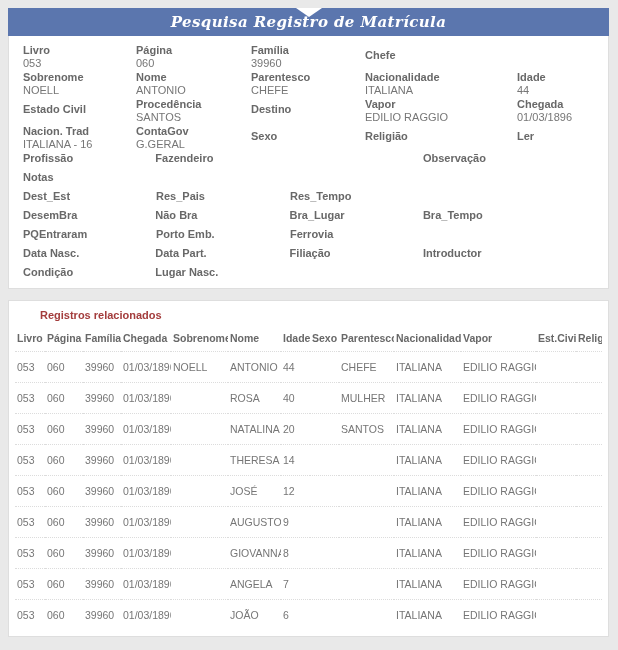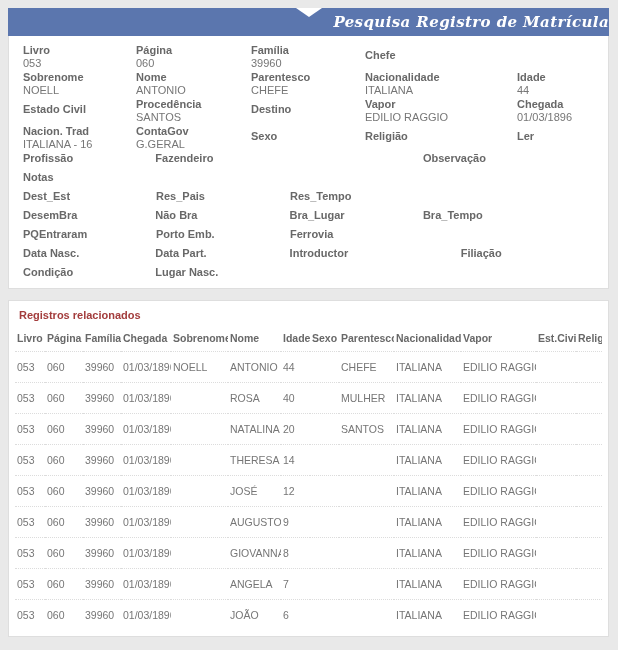--- a/index.html
+++ b/index.html
@@ -12,21 +12,21 @@
   }
   .wrap { position: absolute; left: 8px; top: 8px; width: 601px; }
 
   
   .header {
     height: 28px;
     background: #5b76ae;
     position: relative;
     display: flex;
     align-items: center;
-    justify-content: flex-end;
+    justify-content: center;
   }
   .notch {
     position: absolute;
     top: 0; left: 50%;
     transform: translateX(-50%);
     width: 0; height: 0;
     border-left: 13px solid transparent;
     border-right: 13px solid transparent;
     border-top: 9px solid #ffffff;
   }
@@ -71,21 +71,21 @@
   .related-panel {
     margin-top: 11px;
     background: #ffffff;
     border: 1px solid #dedede;
     width: 601px;
     padding: 8px 6px 6px 6px;
   }
   .related-title {
     font-size: 11px; font-weight: bold;
     color: #a33c3c;
-    margin-left: 4px;
+    margin-left: 25px;
   }
   table.related {
     border-collapse: collapse;
     table-layout: fixed;
     width: 100%;
     margin-top: 4px;
   }
   table.related th {
     text-align: left;
     font-size: 10.5px;
@@ -276,25 +276,25 @@
           <div class="flabel"></div>
         </div>
   </div>
       <div class="form-row single">
     <div class="fcell c0">
           <div class="flabel">Data Nasc.</div>
         </div>
     <div class="fcell c1">
           <div class="flabel">Data Part.</div>
         </div>
+    <div class="fcell c2">
+          <div class="flabel">Filiação</div>
+        </div>
     <div class="fcell c3">
           <div class="flabel">Introductor</div>
-        </div>
-    <div class="fcell c2">
-          <div class="flabel">Filiação</div>
         </div>
     <div class="fcell c4">
           <div class="flabel"></div>
         </div>
   </div>
       <div class="form-row single">
     <div class="fcell c0">
           <div class="flabel">Condição</div>
         </div>
     <div class="fcell c1">

